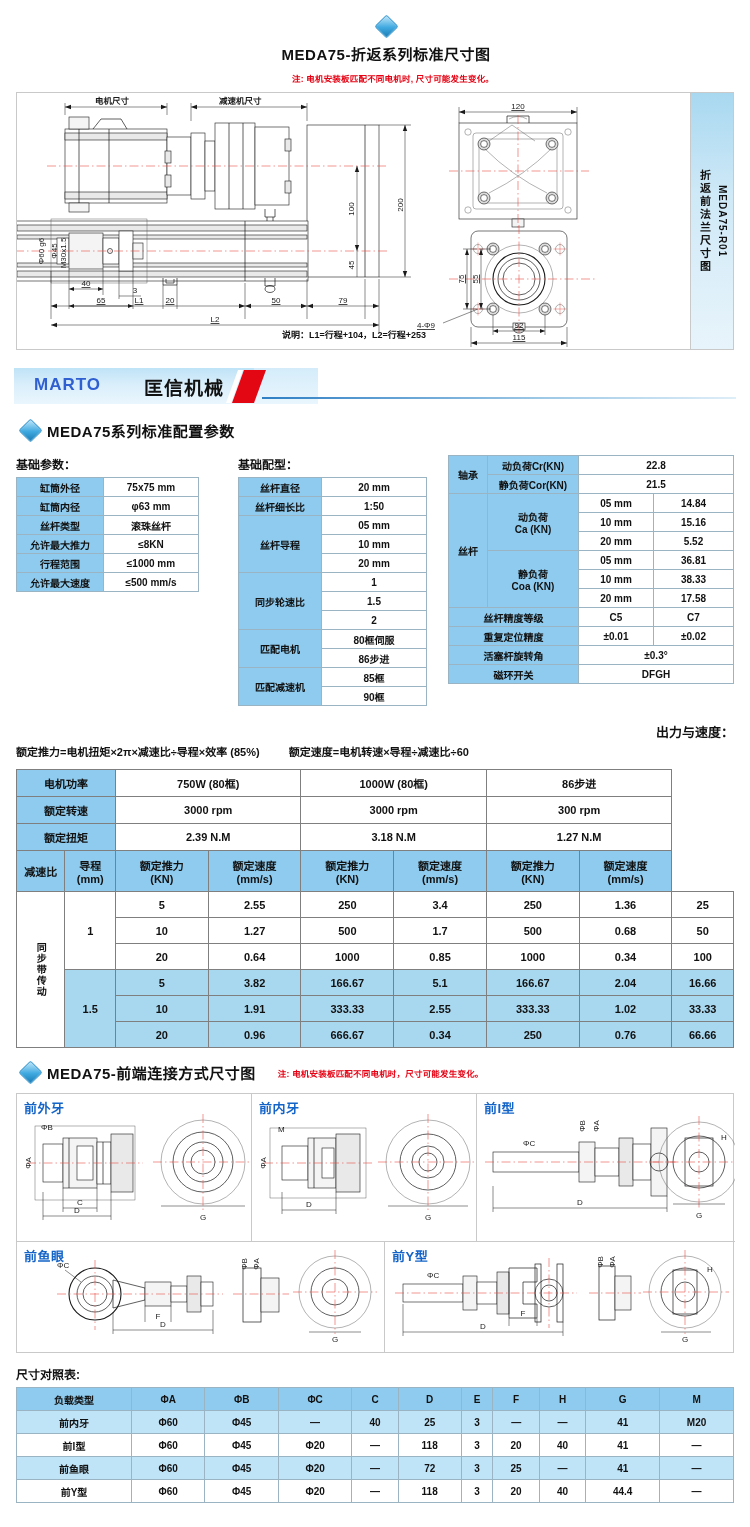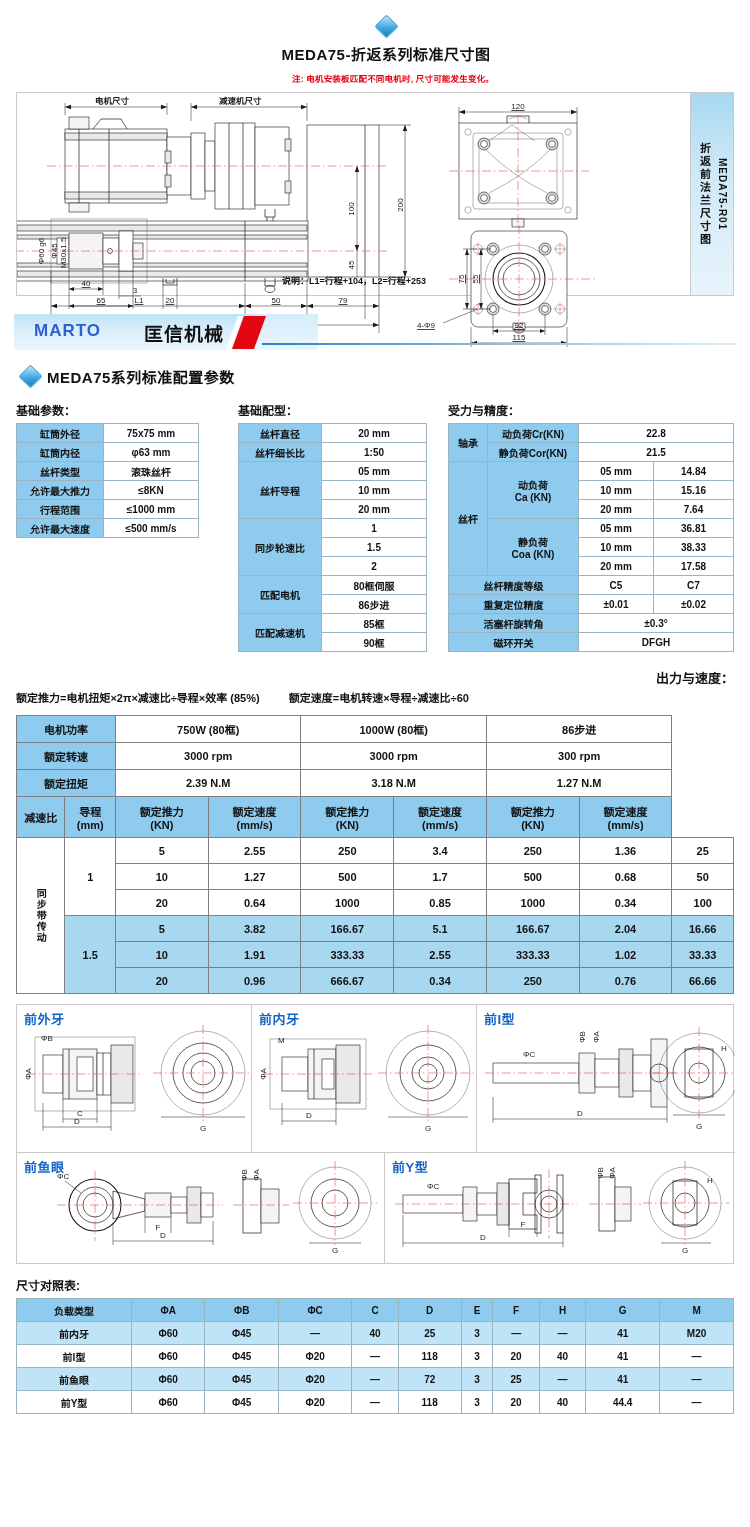--- a/index.html
+++ b/index.html
@@ -16,21 +16,21 @@
   .diamond{
     width:15px;height:15px;flex:0 0 15px;transform:rotate(45deg);
     background:linear-gradient(135deg,#bfe6fb 0%,#3fa9e0 55%,#1b7bb5 100%);
     border:1px solid #2f93cc;border-radius:2px;
   }
   .sec-title{font-size:15px;font-weight:bold;letter-spacing:.5px;color:#111;}
   .sec-note{font-size:8.5px;font-weight:bold;color:#e60012;margin-left:14px;letter-spacing:.2px;}
 
   
   .draw-box{
-    position:relative;margin:8px 16px 0 16px;height:204px;
+    position:relative;margin:8px 16px 0 16px;height:258px;
     border:1px solid #c9c9c9;background:#fff;box-sizing:border-box;
   }
   .blue-tab{
     position:absolute;right:0;top:0;width:42px;height:100%;
     background:linear-gradient(180deg,#a8d8f0 0%,#cfe9f7 40%,#e8f4fb 100%);
     border-left:1px solid #c9c9c9;
     display:flex;align-items:center;justify-content:center;gap:4px;
   }
   .vtxt{writing-mode:vertical-rl;text-orientation:upright;font-size:11px;font-weight:bold;letter-spacing:2px;color:#111;}
   .vtxt.en{text-orientation:mixed;letter-spacing:1px;font-size:10px;}
@@ -454,21 +454,20 @@
               <td style="height:16px;">85框</td>
             </tr>
           <tr>
               <td style="height:16px;">90框</td>
             </tr>
         </tbody>
       </table>
     </div>
 
     <div class="pcol3">
-      <div class="grp-title">受力与精度：</div>
       <table class="t" style="width:100%;">
         <tbody>
           <tr>
             <td class="bh" rowspan="2" style="width:34px;">轴承</td>
             <td class="bh" style="width:86px;height:16px;">动负荷Cr(KN)</td>
             <td colspan="2">22.8</td>
           </tr>
           <tr>
             <td class="bh" style="height:16px;">静负荷Cor(KN)</td>
             <td colspan="2">21.5</td>
@@ -483,21 +482,21 @@
             </td>
             <td style="width:70px;height:16px;">05 mm</td>
             <td>14.84</td>
           </tr>
           <tr>
               <td style="height:16px;">10 mm</td>
               <td>15.16</td>
             </tr>
           <tr>
               <td style="height:16px;">20 mm</td>
-              <td>7.64</td>
+              <td>5.52</td>
             </tr>
           <tr>
             <td class="bh" rowspan="3">
               <div>静负荷</div>
               <div>Coa (KN)</div>
             </td>
             <td style="height:16px;">05 mm</td>
             <td>36.81</td>
           </tr>
           <tr>
@@ -646,20 +645,25 @@
           <td class="bh2">666.67</td>
           <td class="bh2">0.34</td>
           <td class="bh2">250</td>
           <td class="bh2">0.76</td>
           <td class="bh2">66.66</td>
         </tr>
       </tbody>
     </table>
   </div>
 
+  <div class="sec-head" style="margin-top:14px;">
+    <span class="diamond"></span>
+    <span class="sec-title">MEDA75-前端连接方式尺寸图</span>
+    <span class="sec-note">注: 电机安装板匹配不同电机时，尺寸可能发生变化。</span>
+  </div>
 
   <div class="fc-wrap">
     <div class="fc-row">
 
       <div class="fc-cell" style="width:235px;height:148px;">
         <span class="fc-lbl">前外牙</span>
         <svg width="235" height="148" viewBox="0 0 235 148">
           <rect class="thin" x="18" y="32" width="100" height="74" fill="none"></rect>
           <rect class="wht" x="26" y="50" width="20" height="38"></rect>
           <rect class="lgray" x="46" y="44" width="34" height="50"></rect>

